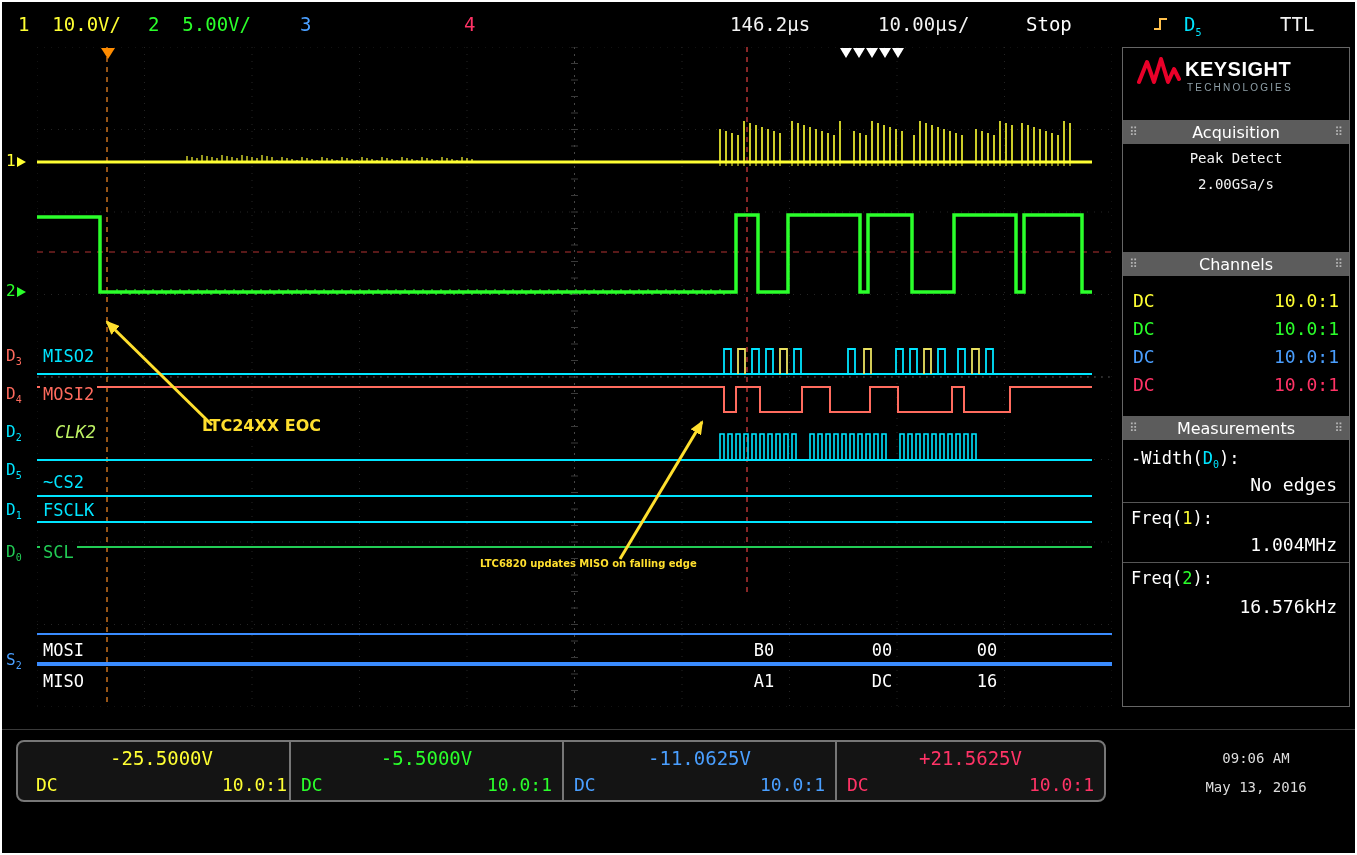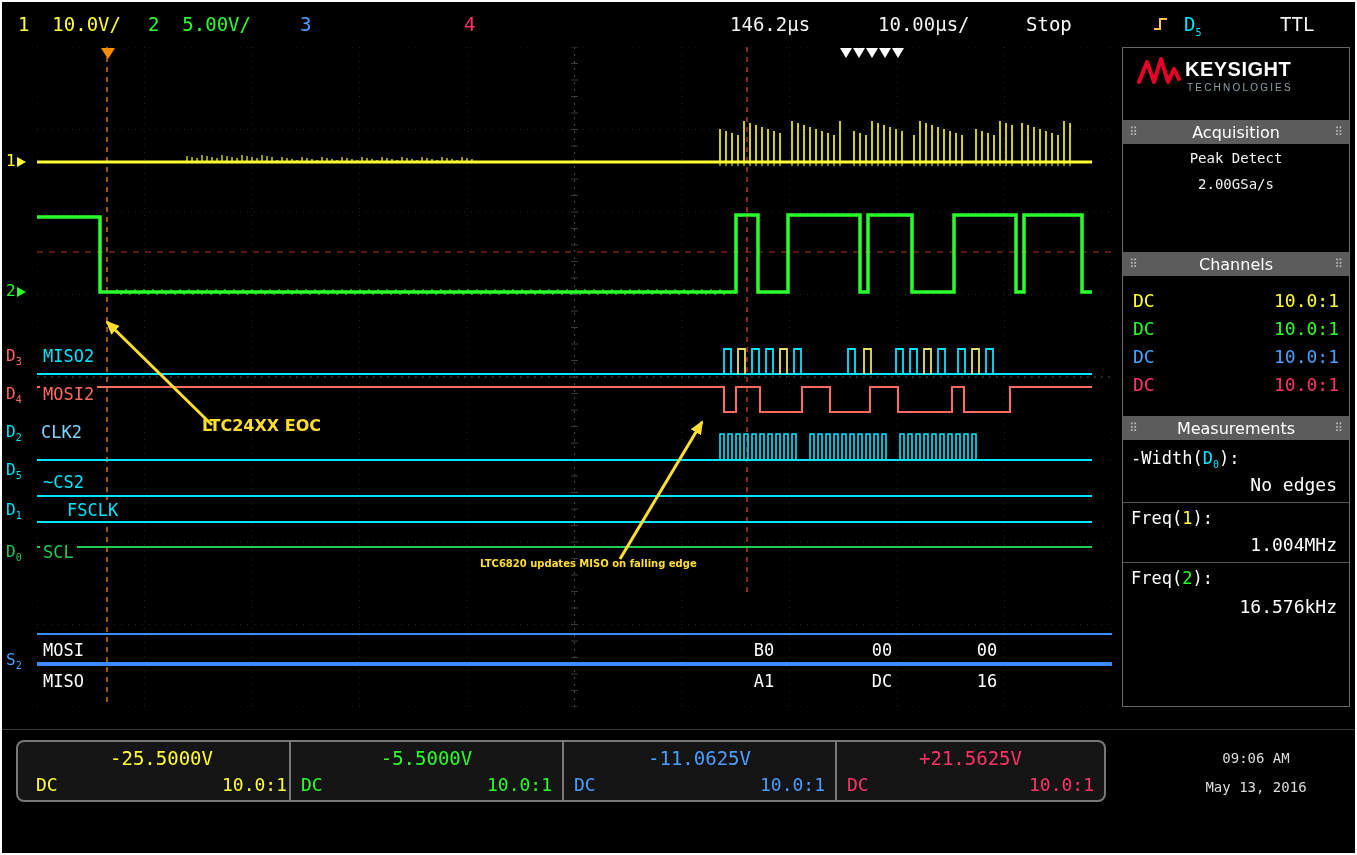--- a/index.html
+++ b/index.html
@@ -508,23 +508,23 @@
   </span>
   <span class="gut" style="top: 540px; color: rgb(34, 204, 85);">
     <span>D</span><sub class="sb">0</sub>
   </span>
   <span class="gut" style="top: 648px; color: rgb(74, 159, 255);">
     <span>S</span><sub class="sb">2</sub>
   </span>
 
   <span class="dlab" style="left: 38px; top: 344px; color: rgb(0, 229, 255);">MISO2</span>
   <span class="dlab" style="left: 38px; top: 382px; color: rgb(255, 107, 94);">MOSI2</span>
-  <span class="dlab" style="left: 36px; top: 420px; color: #7dd3fc;">CLK2</span>
+  <span class="dlab" style="left: 50px; top: 420px; color: #bef264; font-style: italic;">CLK2</span>
   <span class="dlab" style="left: 38px; top: 458px; color: rgb(0, 229, 255); margin-top: 12px;">~CS2</span>
-  <span class="dlab" style="left: 38px; top: 498px; color: rgb(0, 229, 255); margin-left: 24px;">FSCLK</span>
+  <span class="dlab" style="left: 38px; top: 498px; color: rgb(0, 229, 255);">FSCLK</span>
   <span class="dlab" style="left: 38px; top: 540px; color: rgb(34, 204, 85);">SCL</span>
 
   <span class="dlab" style="left:38px;top:638px;color:#fff;">MOSI</span>
   <span class="hex" style="left:732px;top:638px;">B0</span>
   <span class="hex" style="left:850px;top:638px;">00</span>
   <span class="hex" style="left:955px;top:638px;">00</span>
   <span class="dlab" style="left:38px;top:669px;color:#fff;">MISO</span>
   <span class="hex" style="left:732px;top:669px;">A1</span>
   <span class="hex" style="left:850px;top:669px;">DC</span>
   <span class="hex" style="left:955px;top:669px;">16</span>

